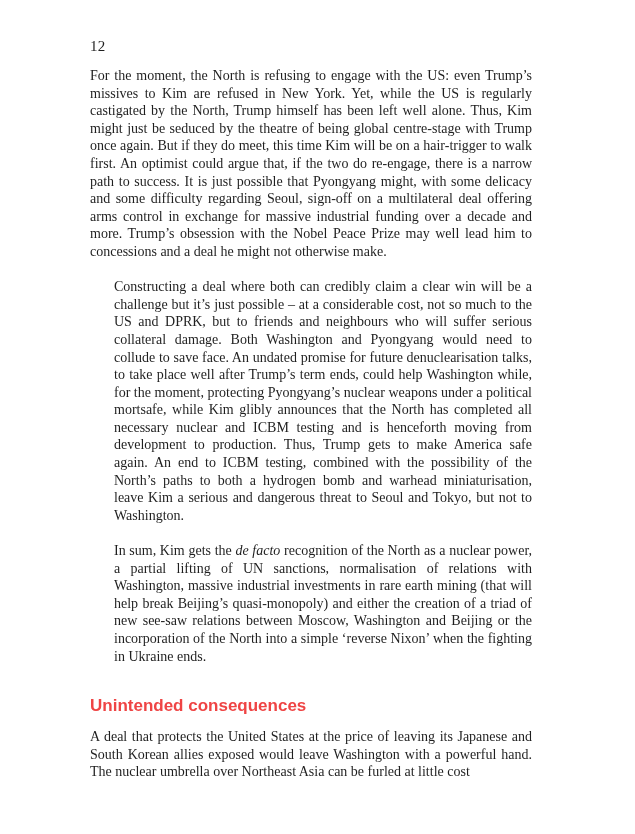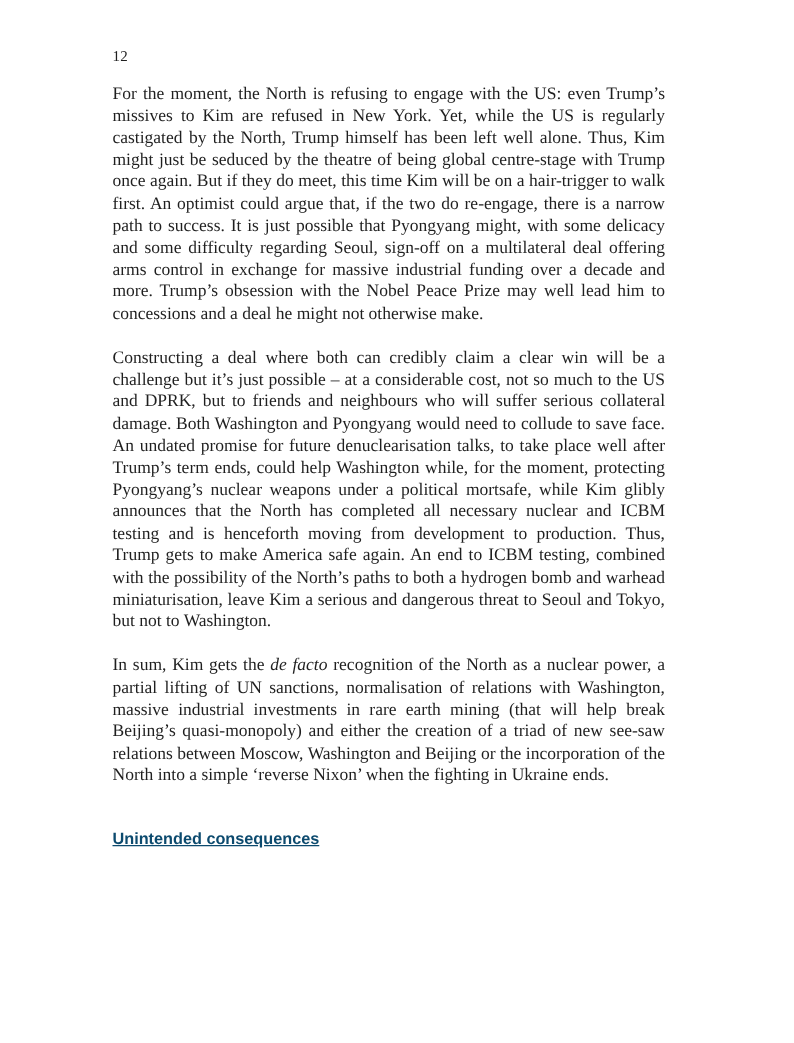--- a/index.html
+++ b/index.html
@@ -17,21 +17,21 @@
     }
     .page {
       position: absolute;
       left: 90px;
       top: 38px;
       width: 442px;
     }
     .running-head {
       display: flex;
       align-items: baseline;
-      font-size: 12px;
+      font-size: 15px;
       letter-spacing: 0.2px;
       height: 22px;
       margin-bottom: 7px;
     }
     .page-number {
       width: 55px;
       flex: none;
     }
     .running-title {
       flex: 1;
@@ -39,29 +39,29 @@
     }
     p {
       margin: 0;
       font-size: 14px;
       line-height: 17.6px;
       text-align: justify;
       hyphens: none;
     }
     p + p {
       margin-top: 17.6px;
+      margin-left: 24px;
     }
     .section-heading {
       font-family: "Liberation Sans", "DejaVu Sans", sans-serif;
       font-weight: bold;
-      font-size: 13px;
+      font-size: 17px;
       margin: 31px 0 12px 0;
       line-height: 20px;
-      color: #0c4a6e;
-      text-decoration: underline;
+      color: #ef4444;
     }
     .section-heading + p {
       margin-top: 0;
     }
     em {
       font-style: italic;
     }
   </style>
 </head>
 <body>
@@ -69,13 +69,14 @@
 <div class="page">
   <div class="running-head">
     <span class="page-number">12</span>
   </div>
 
   <p>For the moment, the North is refusing to engage with the US: even Trump’s missives to Kim are refused in New York. Yet, while the US is regularly castigated by the North, Trump himself has been left well alone. Thus, Kim might just be seduced by the theatre of being global centre-stage with Trump once again. But if they do meet, this time Kim will be on a hair-trigger to walk first. An optimist could argue that, if the two do re-engage, there is a narrow path to success. It is just possible that Pyongyang might, with some delicacy and some difficulty regarding Seoul, sign-off on a multilateral deal offering arms control in exchange for massive industrial funding over a decade and more. Trump’s obsession with the Nobel Peace Prize may well lead him to con­cessions and a deal he might not otherwise make.</p>
   <p>Constructing a deal where both can credibly claim a clear win will be a challenge but it’s just possible – at a considerable cost, not so much to the US and DPRK, but to friends and neighbours who will suffer serious collateral damage. Both Washington and Pyongyang would need to collude to save face. An undated promise for future denuclearisation talks, to take place well after Trump’s term ends, could help Washington while, for the moment, protecting Pyongyang’s nuclear weapons under a political mortsafe, while Kim glibly announces that the North has com­pleted all necessary nuclear and ICBM testing and is henceforth moving from development to production. Thus, Trump gets to make America safe again. An end to ICBM testing, combined with the possibility of the North’s paths to both a hydrogen bomb and warhead miniaturisation, leave Kim a serious and dangerous threat to Seoul and Tokyo, but not to Washington.</p>
   <p><span>In sum, Kim gets the </span><em>de facto</em><span> recognition of the North as a nuclear power, a partial lifting of UN sanctions, normalisation of relations with Washing­ton, massive industrial investments in rare earth mining (that will help break Beijing’s quasi-monopoly) and either the creation of a triad of new see-saw relations between Moscow, Washington and Beijing or the incorporation of the North into a simple ‘reverse Nixon’ when the fighting in Ukraine ends.</span></p>
 
   <h2 class="section-heading">Unintended consequences</h2>
+  <p>A deal that protects the United States at the price of leaving its Japanese and South Korean allies exposed would leave Washington with a powerful hand. The nuclear umbrella over Northeast Asia can be furled at little cost</p>
 </div>
 
 </body></html>

